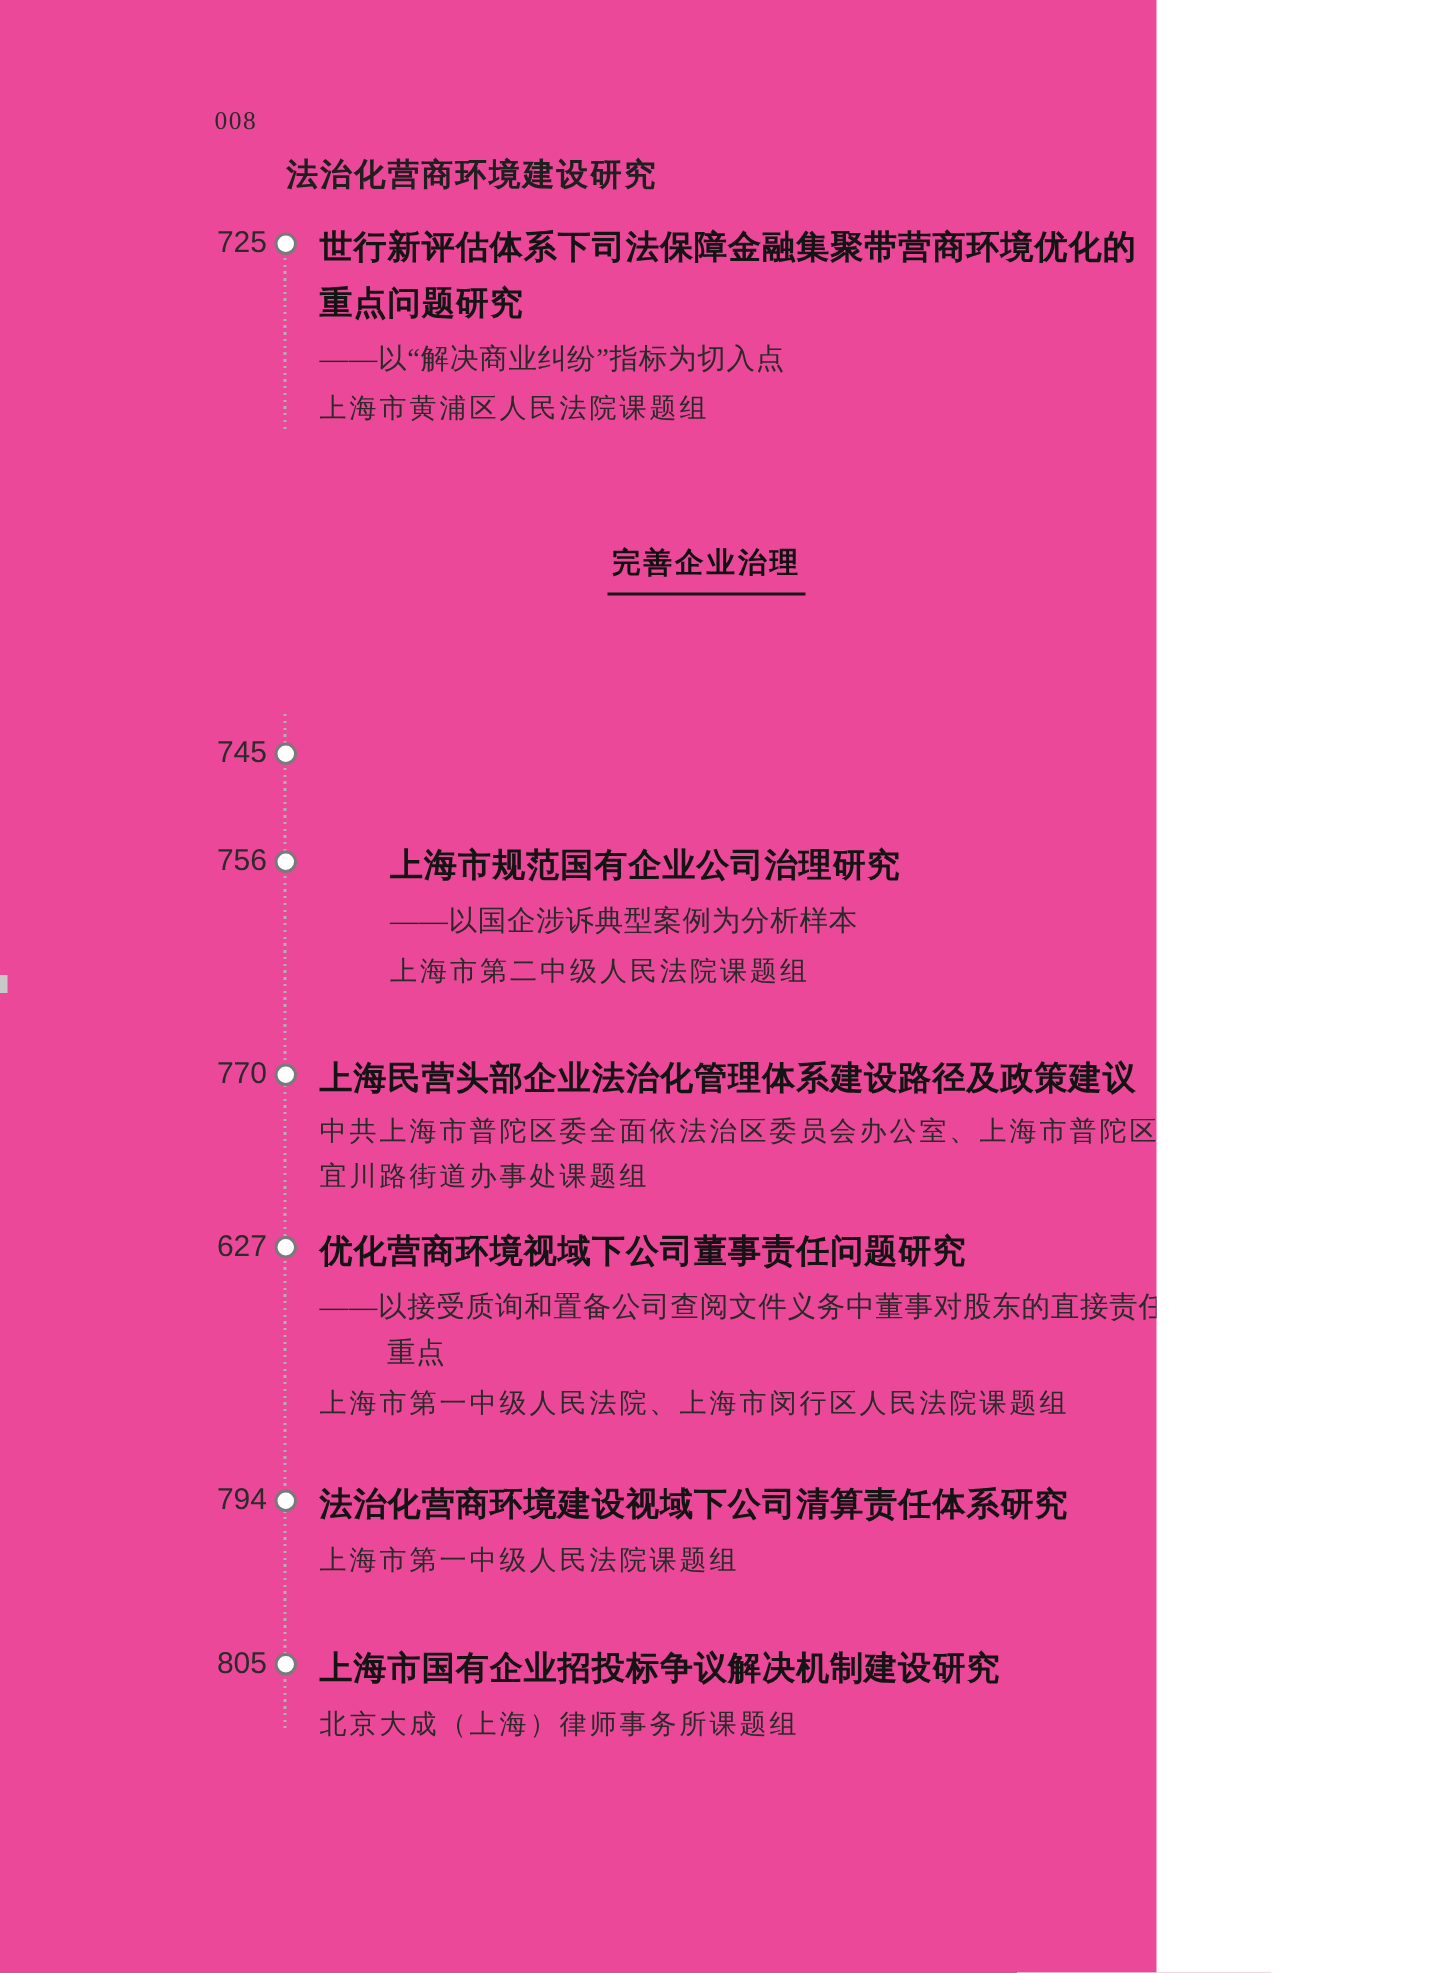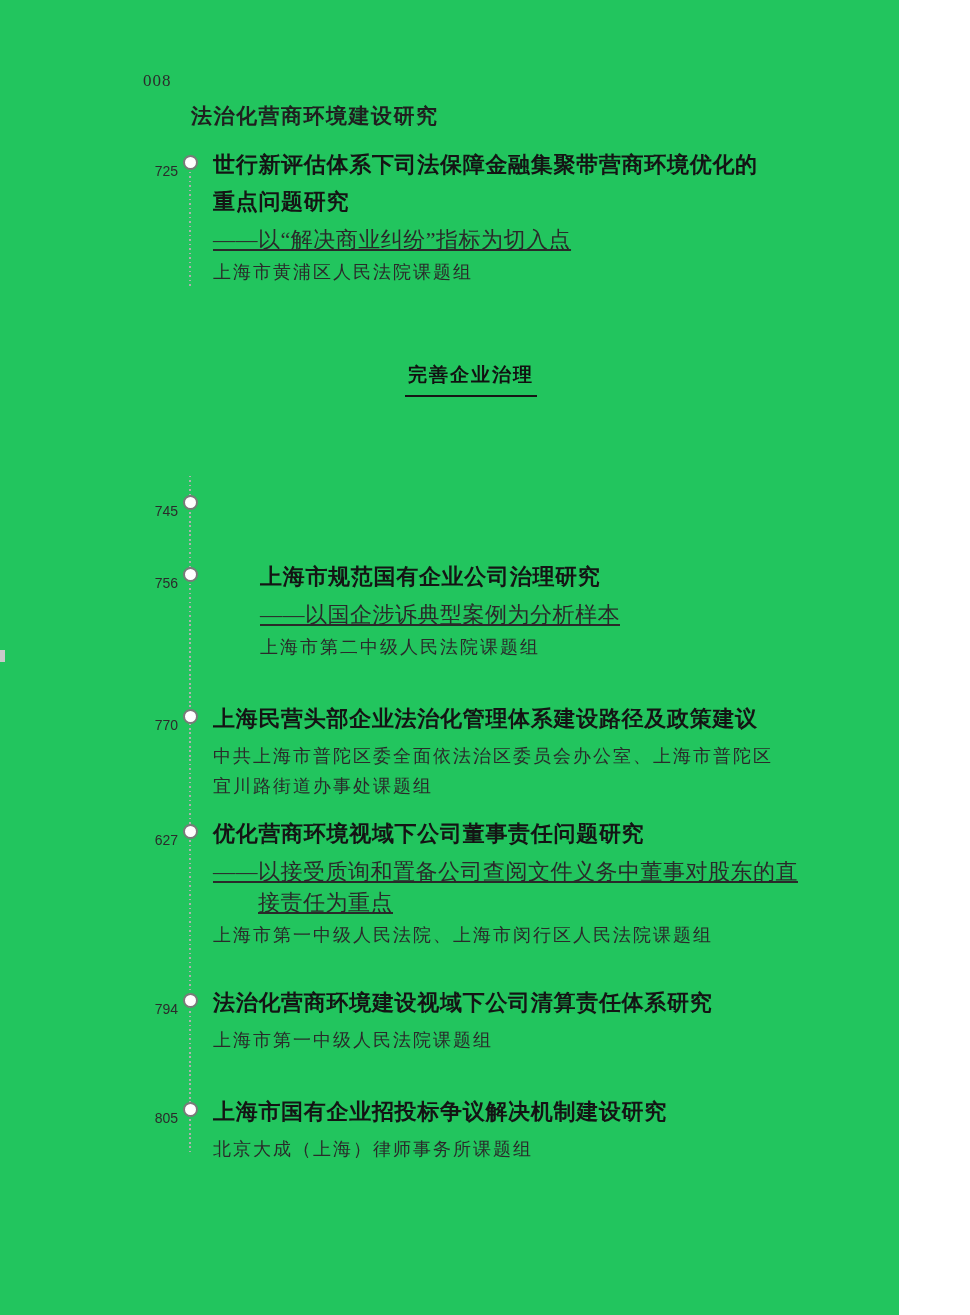--- a/index.html
+++ b/index.html
@@ -1,20 +1,20 @@
 <!DOCTYPE html>
 <html><head>
 <meta charset="utf-8">
 <style>
   html,body{margin:0;padding:0;background:#ffffff;}
   .page{
     position:relative;
-    width:899px;
+    width:771px;
     height:1315px;
-    background:#22c55e;
+    background:#ec4899;
     font-family:"Liberation Serif","DejaVu Serif",serif;
     color:#1a1a1a;
     overflow:hidden;
   }
   
   .header{position:absolute;top:70px;left:0;width:970px;height:26px;}
   .header .pagenum{
     position:absolute;left:143px;top:1px;
     font-family:"Liberation Serif","DejaVu Serif",serif;
     font-size:17px;color:#2b2b2b;letter-spacing:1px;
@@ -37,46 +37,46 @@
     display:inline-block;
     font-family:"Liberation Sans","DejaVu Sans",sans-serif;
     font-weight:bold;font-size:19px;color:#111;
     letter-spacing:2px;
     padding:0 3px 7px 3px;
     border-bottom:2.5px solid #161616;
   }
   
   .entry{position:absolute;left:0;width:970px;}
   .entry .num{
-    position:absolute;left:128px;top:17px;width:50px;text-align:right;
+    position:absolute;left:128px;top:5px;width:50px;text-align:right;
     font-family:"Liberation Sans","DejaVu Sans",sans-serif;
-    font-size:14px;color:#2b2b2b;
+    font-size:20px;color:#2b2b2b;
   }
   .entry .marker{
     position:absolute;left:183px;top:9px;
     width:11px;height:11px;border:2px solid #7a7a7a;border-radius:50%;
     background:#ffffff;box-sizing:content-box;
   }
   .entry .body{margin-left:213px;}
   .title{
     font-weight:bold;font-size:22px;line-height:37px;
     letter-spacing:0.7px;color:#141414;width:645px;
   }
   .e725 .title{width:552px;}
   .subtitle{
-    font-size:22px;line-height:31px;letter-spacing:0.5px;
-    color:#2a2a2a;margin-top:4px;width:645px;text-decoration:underline;
+    font-size:19px;line-height:31px;letter-spacing:0.5px;
+    color:#2a2a2a;margin-top:4px;width:645px;
   }
   .e782 .subtitle{width:600px;padding-left:45px;text-indent:-45px;box-sizing:border-box;}
   .author{
     font-size:18px;line-height:30px;letter-spacing:2px;
     color:#2a2a2a;margin-top:4px;width:645px;
   }
   .subtitle + .author{margin-top:2px;}
-  .e770 .author{width:568px;}
+  .e770 .author{width:568px;font-family:Liberation Mono, monospace;}
   
   .e725{top:146px;} .e745{top:452px;margin-top:34px;} .e756{top:558px;padding-left:47px;} .e770{top:700px;}
   .e782{top:815px;} .e794{top:984px;} .e805{top:1093px;}
   
   .edge-artifact{position:absolute;left:0;top:650px;width:5px;height:12px;background:#c9c9c9;}
 </style>
 </head>
 <body>
 
 <div class="page">

